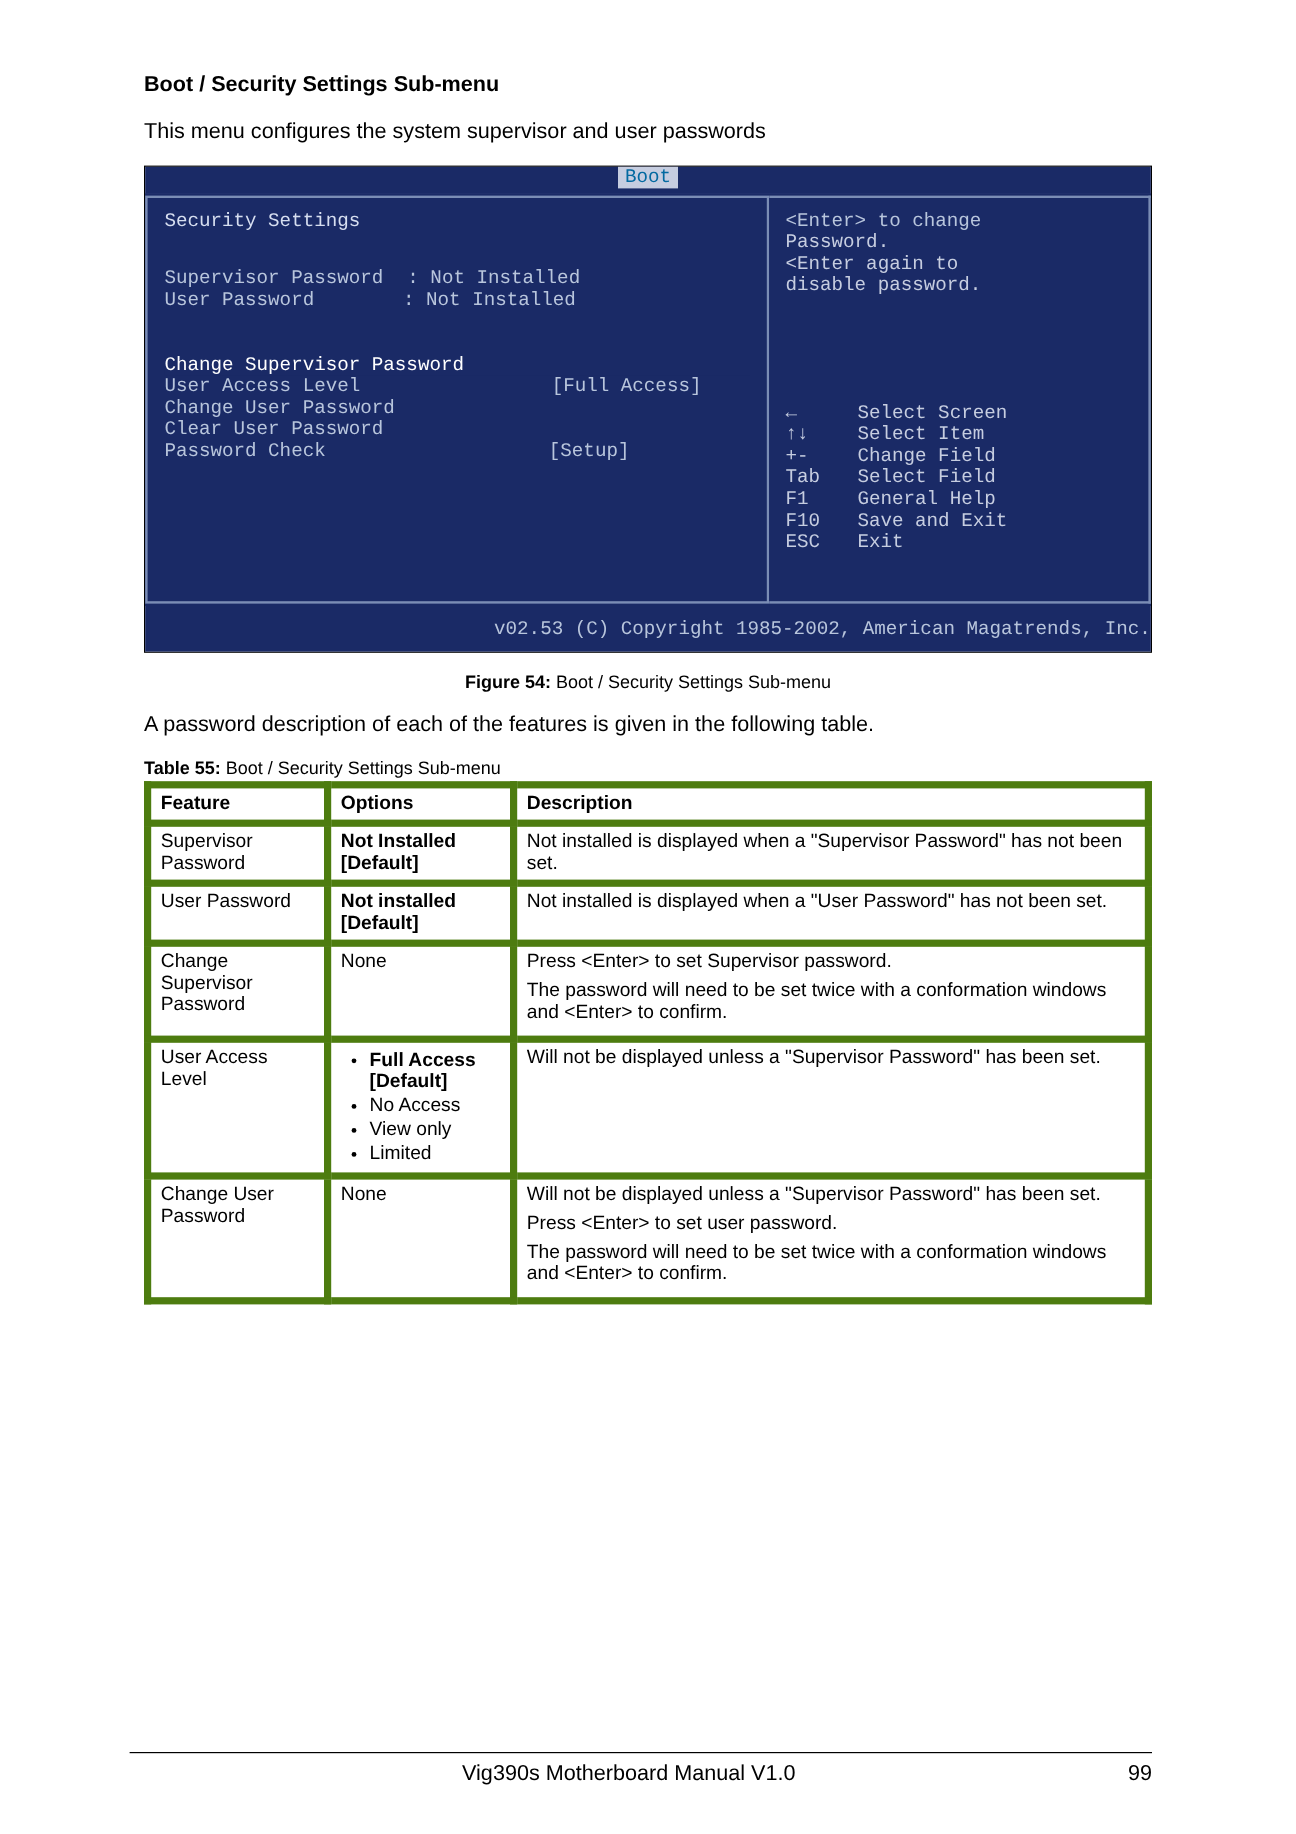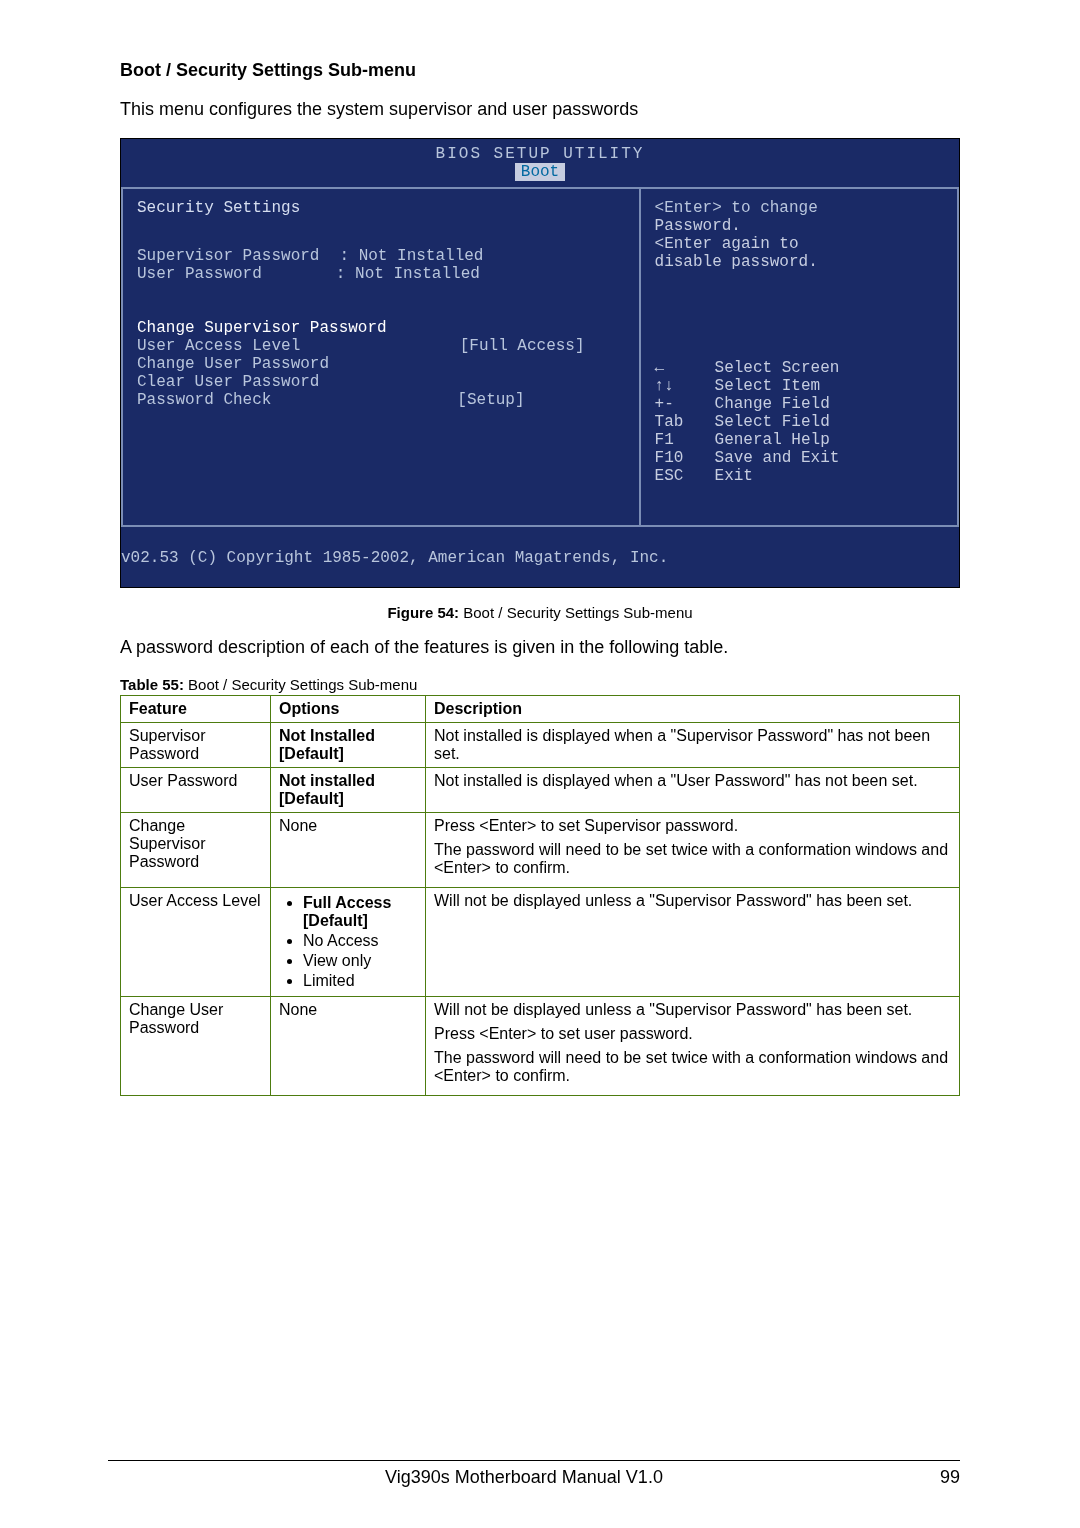--- a/index.html
+++ b/index.html
@@ -82,22 +82,22 @@
       background: #1a2a66;
     }
     .bios-row {
       display: flex;
       justify-content: space-between;
       width: 100%;
     }
     .bios-footer {
       background: #1a2a66;
       color: #b8c5dc;
-      text-align: left;
-      padding: 20px 0;
+      text-align: right;
+      padding: 10px 0;
       border-top: 2px solid #1a2a66;
     }
     .bios-nav-line { display: flex; }
     .bios-nav-key { width: 60px; }
     .bios-enter { color: #b8c5dc; }
     .bios-caption {
       text-align: center;
       font-size: 15px;
       margin: 16px 0 16px 0;
     }
@@ -106,21 +106,21 @@
       font-size: 18px;
       margin-bottom: 18px;
     }
     .table-caption { font-size: 15px; margin-bottom: 2px; }
     .feature-table {
       width: 100%;
       border-collapse: collapse;
       font-size: 16px;
     }
     .feature-table th, .feature-table td {
-      border: 1px solid #4d7c0f;
+      border: 6px solid #4d7c0f;
       padding: 4px 8px;
       text-align: left;
       vertical-align: top;
     }
     .feature-table th { font-weight: bold; }
     .col-feature { width: 150px; }
     .col-options { width: 155px; }
     .bullet-list { list-style: disc; padding-left: 24px; }
     .bullet-list li { margin: 2px 0; }
     .page-footer {
@@ -136,23 +136,20 @@
     }
     .para-block p { margin-bottom: 6px; }
   </style>
 </head>
 <body>
 
 <h2 class="section-title">Boot / Security Settings Sub-menu</h2>
 <p class="intro-text">This menu configures the system supervisor and user passwords</p>
 
 <div class="bios-box">
-  <div class="bios-header">
-    <span class="bios-header-title">BIOS SETUP UTILITY</span>
-  </div>
   <div class="bios-tabs">
     <span class="bios-tab">Boot</span>
   </div>
   <div class="bios-body">
     <div class="bios-left">
       <div class="bios-sec-title">Security Settings</div>
       <br>
       <div class="bios-row">
         <span>Supervisor Password</span>
         <span style="flex:1; padding-left:20px;">: Not Installed</span>

